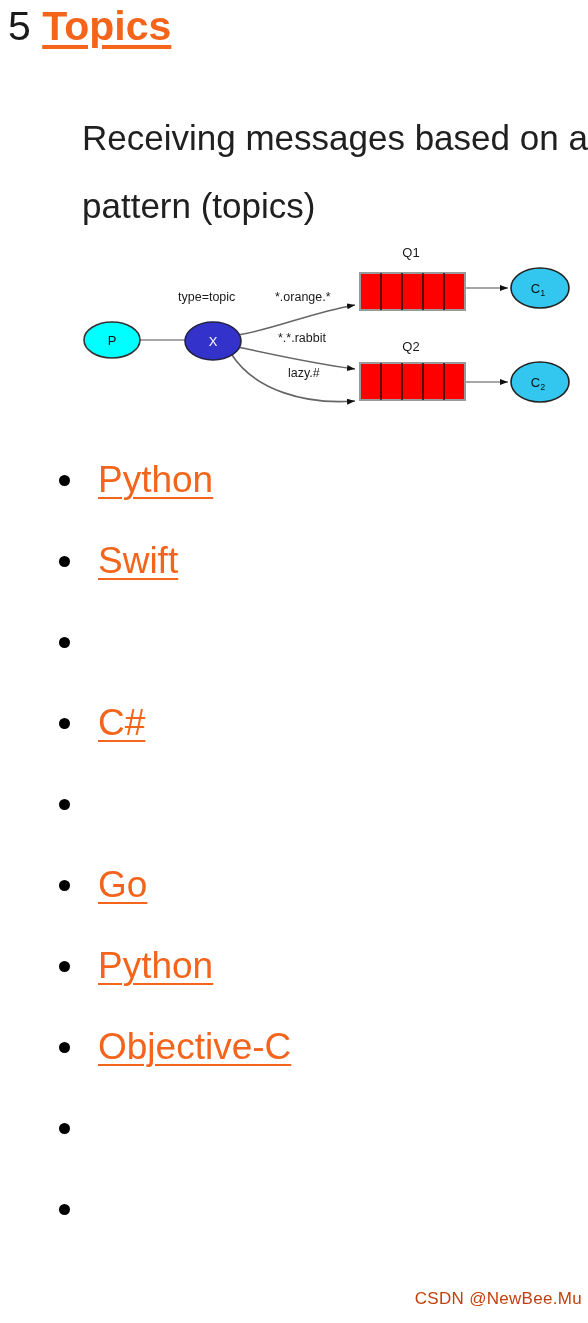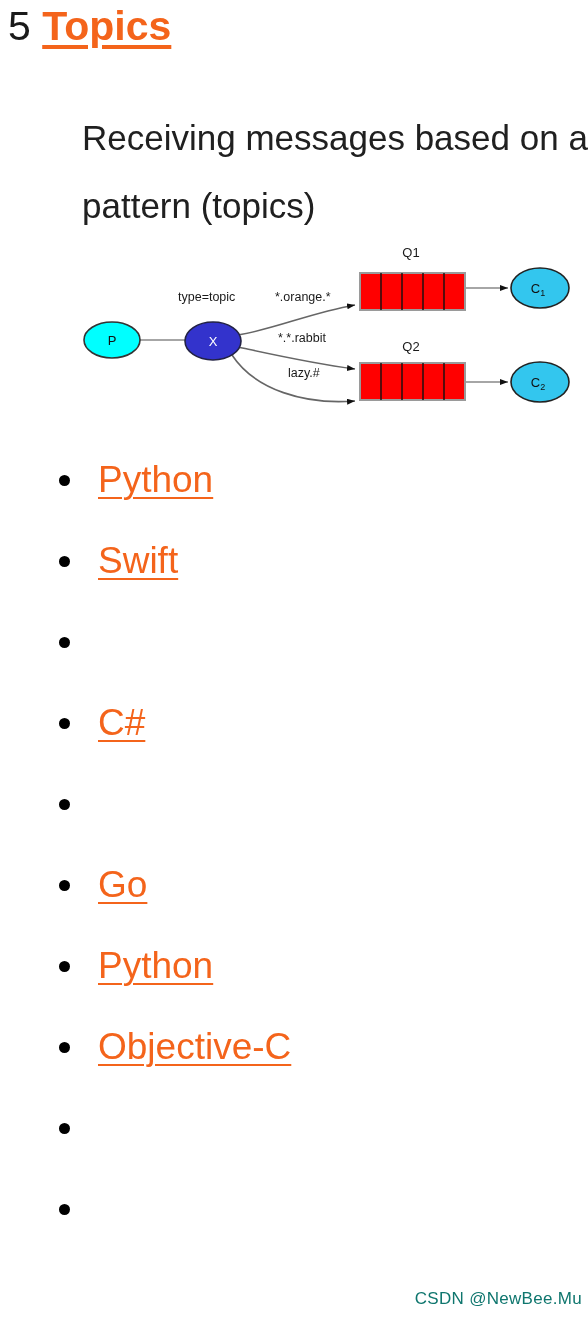--- a/index.html
+++ b/index.html
@@ -100,21 +100,21 @@
     cursor: pointer;
     white-space: nowrap;
   }
 
   
   .watermark {
     position: absolute;
     right: 6px;
     bottom: 14px;
     font-size: 17px;
-    color: #0f766e;
+    color: #c2410c;
     letter-spacing: 0.3px;
     white-space: nowrap;
   }
 </style>
 </head>
 <body>
 
 <div class="heading">
   <span class="num">5</span><span>&nbsp;</span><a class="topic-link">Topics</a>
 </div>

